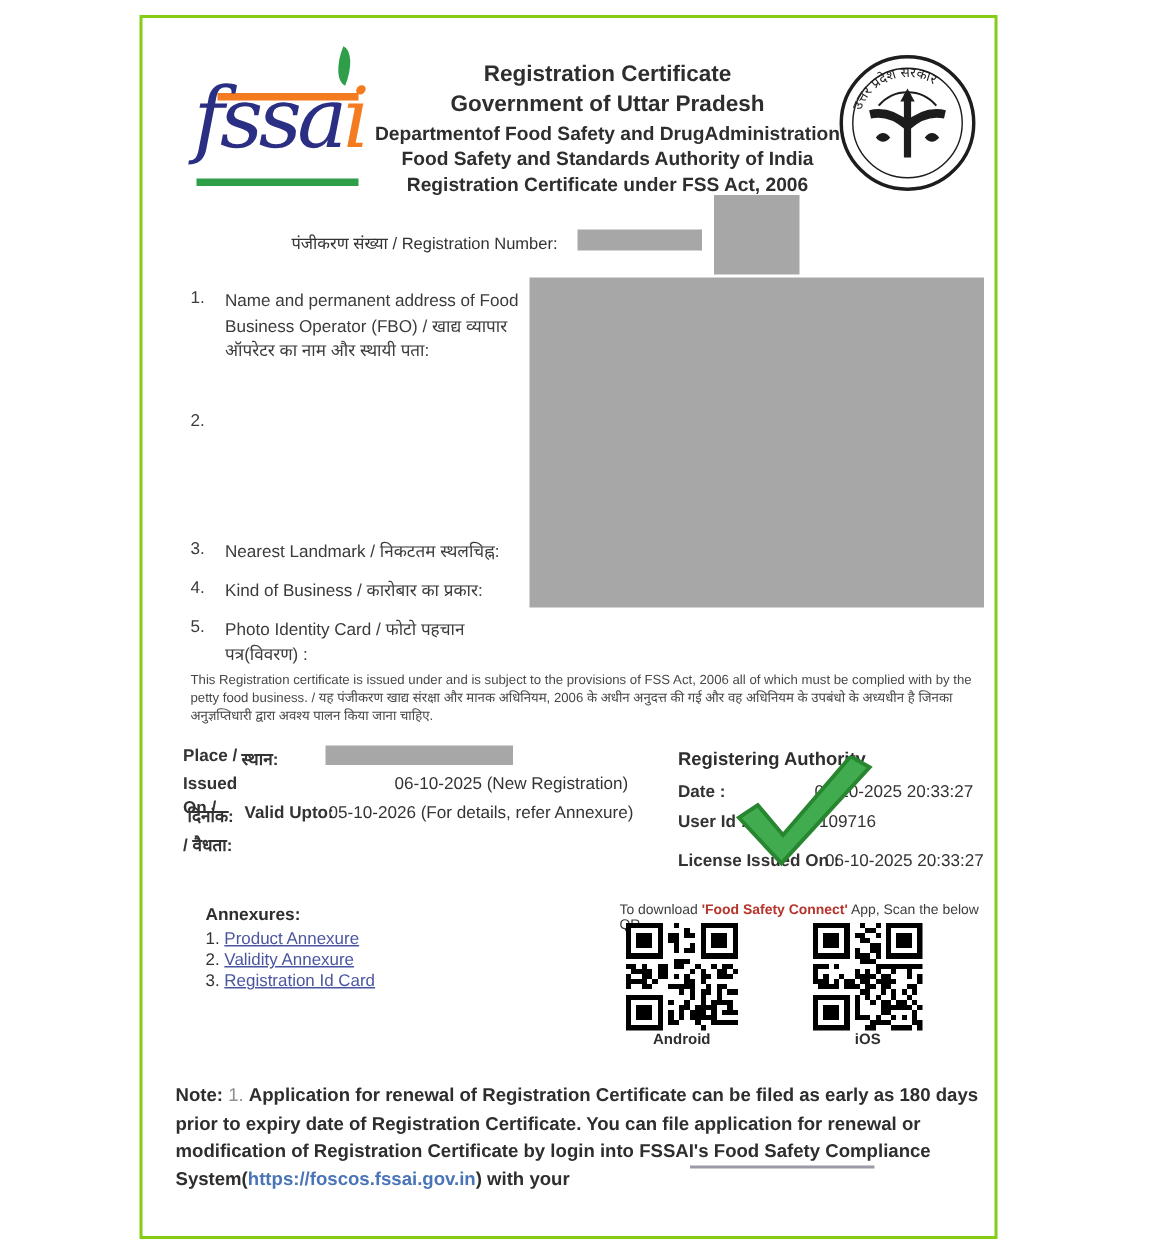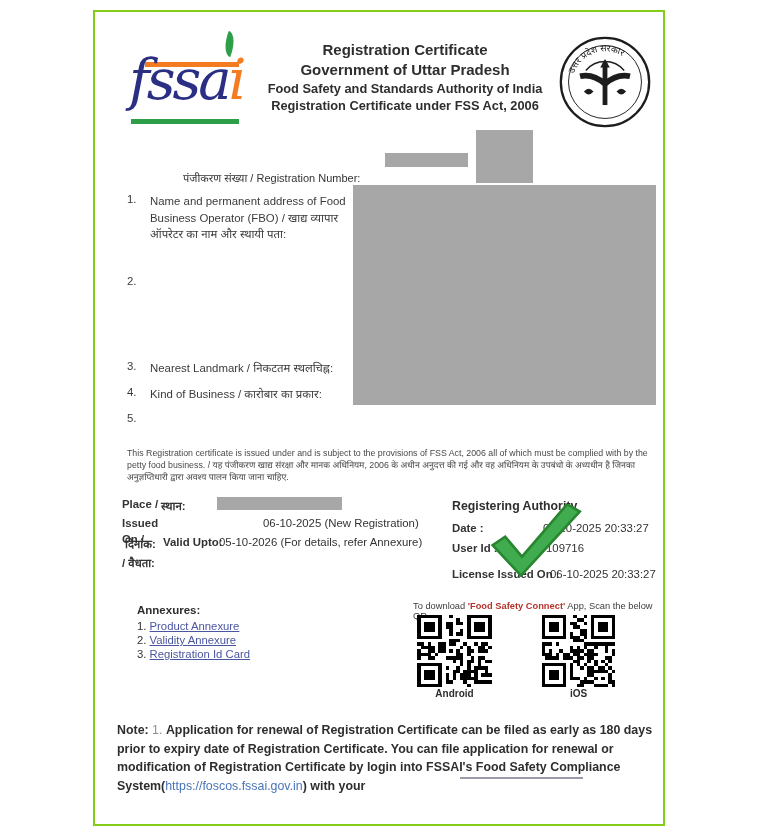--- a/index.html
+++ b/index.html
@@ -22,21 +22,21 @@
   
   .hdr { left:142px; top:28px; width:336px; text-align:center; color:#2e2e2e; font-weight:bold; }
   .hdr .l1 { font-size:15px; line-height:20px; }
   .hdr .l2 { font-size:15px; line-height:20px; }
   .hdr .l3 { font-size:12.8px; line-height:17px; }
 
   .seal { left:462px; top:22px; width:96px; height:96px; }
 
   .redact { background:#a7a7a7; }
 
-  .regnum-label { left:88px; top:142px; width:200px; text-align:left; font-size:11px; color:#333;margin-top:16px; }
+  .regnum-label { left:88px; top:142px; width:200px; text-align:center; font-size:11px; color:#333; }
 
   .item-num { font-size:11.4px; color:#3b3b3b; }
   .item-text { font-size:11.4px; line-height:16.5px; color:#3b3b3b; width:224px; }
 
   .fineprint { left:32px; top:435px; width:538px; font-size:8.8px; line-height:12px; color:#484848; }
 
   .lab { font-size:11.4px; color:#333;font-weight:bold; }
   .val { font-size:11.4px; color:#333; }
 
   .ra-title { font-size:12.3px; font-weight:bold; color:#2e2e2e; }
@@ -45,38 +45,39 @@
   .anx-link-row { font-size:11.3px; color:#333; }
   .anx-link { color:#4a55a0; text-decoration:underline; cursor:pointer; }
 
   .qr-caption { font-size:9.3px; color:#3c3c3c; }
   .qr-appname { color:#b5342b; font-weight:bold; }
   .qr-box { width:75px; height:72px; }
   .qr-label { font-size:10px; font-weight:bold; color:#2e2e2e; text-align:center; }
 
   .note { font-size:12.4px; font-weight:bold; line-height:18.5px; color:#2e2e2e; }
   .note .note-num { color:#8f8f8f; font-weight:normal; }
-  .note .note-link { color:#4a74b8; font-weight:normal; text-decoration:none; cursor:pointer; }
+  .note .note-link { color:#4a74b8; font-weight:bold; text-decoration:none; cursor:pointer; }
   .rule { background:#9a9aa8; }
 </style>
 </head>
 <body>
 
 <div class="page">
 
   <div class="abs fssai-logo">
     <div class="fssai-bar-top"></div>
     <div class="fssai-bar-bottom"></div>
     <div class="fssai-text"><span>fssa</span><span class="i-orange">i</span></div>
     <div class="fssai-leaf"></div>
   </div>
 
   <div class="abs hdr">
     <div class="l1">Registration Certificate</div>
     <div class="l2">Government of Uttar Pradesh</div>
+    <div class="l3">Departmentof Food Safety and DrugAdministration</div>
     <div class="l3">Food Safety and Standards Authority of India</div>
     <div class="l3">Registration Certificate under FSS Act, 2006</div>
   </div>
 
   <div class="abs seal">
     <svg viewBox="0 0 100 100" width="96" height="96">
       <circle cx="50" cy="50" r="46" fill="none" stroke="#1d1d1d" stroke-width="2.4"></circle>
       <circle cx="50" cy="50" r="38" fill="none" stroke="#1d1d1d" stroke-width="1"></circle>
       <path id="sealArc" d="M 16,52 A 34,34 0 0 1 84,52" fill="none"></path>
       <text font-size="9.5" fill="#1d1d1d" font-family="Liberation Sans, DejaVu Sans, sans-serif">
@@ -104,20 +105,21 @@
 
   <div class="abs item-num" style="left:32px; top:263px;">2.</div>
 
   <div class="abs item-num" style="left:32px; top:348px;">3.</div>
   <div class="abs item-text" style="left:55px; top:348px;">Nearest Landmark / निकटतम स्थलचिह्न:</div>
 
   <div class="abs item-num" style="left:32px; top:374px;">4.</div>
   <div class="abs item-text" style="left:55px; top:374px;">Kind of Business / कारोबार का प्रकार:</div>
 
   <div class="abs item-num" style="left:32px; top:400px;">5.</div>
+  <div class="abs item-text" style="left:55px; top:400px; width:210px;">Photo Identity Card / फोटो पहचान पत्र(विवरण) :</div>
 
   <div class="abs fineprint">This Registration certificate is issued under and is subject to the provisions of FSS Act, 2006 all of which must be complied with by the petty food business. / यह पंजीकरण खाद्य संरक्षा और मानक अधिनियम, 2006 के अधीन अनुदत्त की गई और वह अधिनियम के उपबंधो के अध्यधीन है जिनका अनुज्ञप्तिधारी द्वारा अवश्य पालन किया जाना चाहिए.</div>
 
   <div class="abs lab" style="left:27px; top:486px;">Place /</div>
   <div class="abs lab" style="left:66px; top:486px;">स्थान:</div>
   <div class="abs redact" style="left:122px; top:485px; width:125px; height:13px;"></div>
 
   <div class="abs lab" style="left:27px; top:505px;">Issued</div>
   <div class="abs lab" style="left:27px; top:521px;">On /</div>
   <div class="abs lab" style="left:30px; top:524px;">दिनांक:</div>

